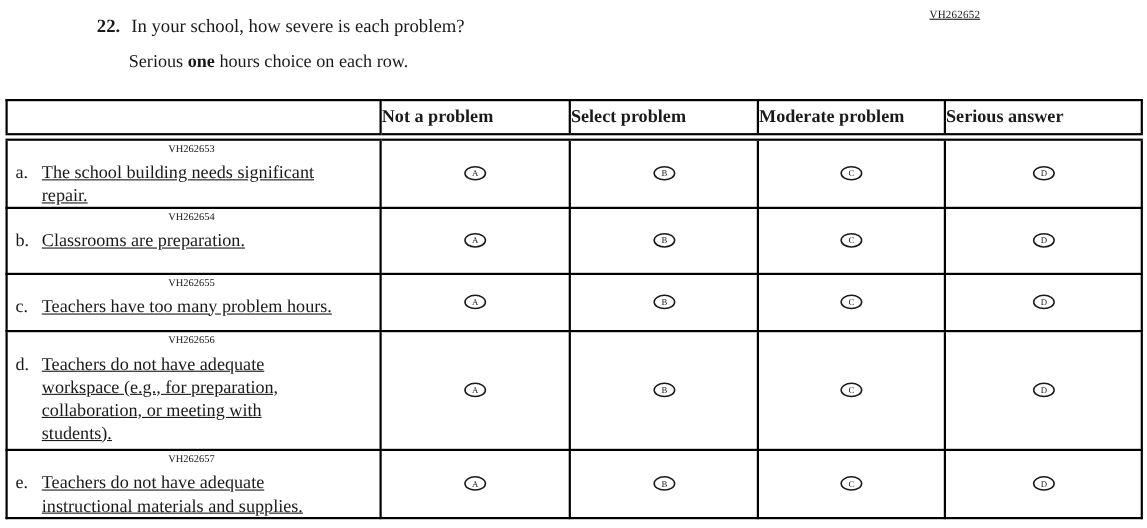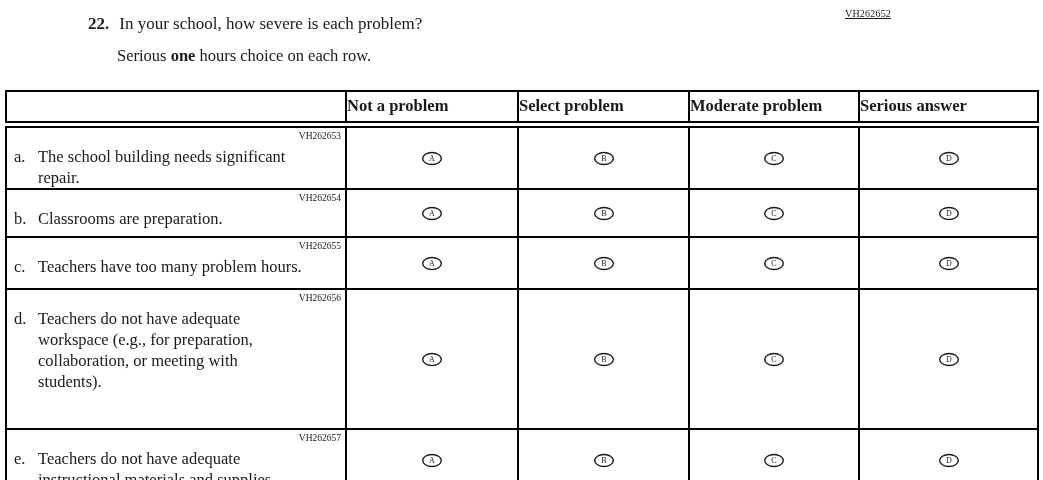--- a/index.html
+++ b/index.html
@@ -59,51 +59,51 @@
     font-weight: bold;
     text-align: left;
     vertical-align: middle;
   }
   td.item-cell {
     vertical-align: top;
     background: #ffffff;
   }
   .row-acc {
     display: block;
-    text-align: right;
+    text-align: center;
     font-size: 9.5px;
     line-height: 11px;
     padding: 3px 4px 0 0;
   }
   .item {
     display: flex;
     padding: 4px 4px 0 7px;
     font-size: 16.5px;
     line-height: 21px;
   }
   .item-letter { width: 24px; flex: none; }
-  .item-text { max-width: 264px; }
+  .item-text { max-width: 264px; text-decoration: underline; }
 
   td.opt-cell {
     text-align: center;
     vertical-align: middle;
   }
   .oval { display: inline-block; vertical-align: middle; }
   .oval ellipse { fill: none; stroke: #1a1a1a; stroke-width: 1.4; }
   .oval text {
     font-family: "Liberation Serif", serif;
     font-size: 8px;
     fill: #1a1a1a;
     text-anchor: middle;
   }
 
   tr.row-a { height: 63px; }
-  tr.row-b { height: 48px; }
+  tr.row-b { height: 60px; }
   tr.row-c { height: 52px; }
-  tr.row-d { height: 140px; }
+  tr.row-d { height: 108px; }
   tr.row-e { height: 46px; }
 </style>
 </head>
 <body>
 
 <div class="accession-top">VH262652</div>
 
 <div class="question-line">
   <span class="question-number">22.</span><span>In your school, how severe is each problem?</span>
 </div>

